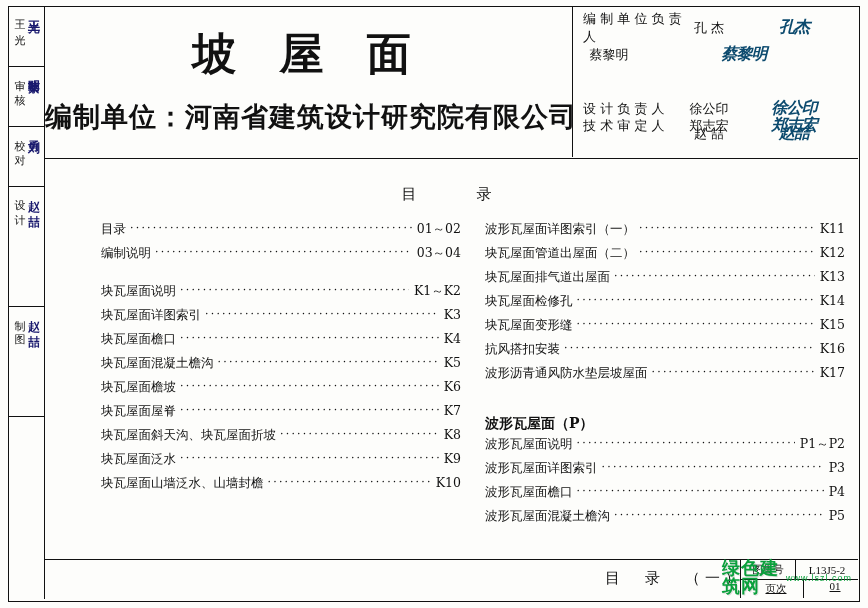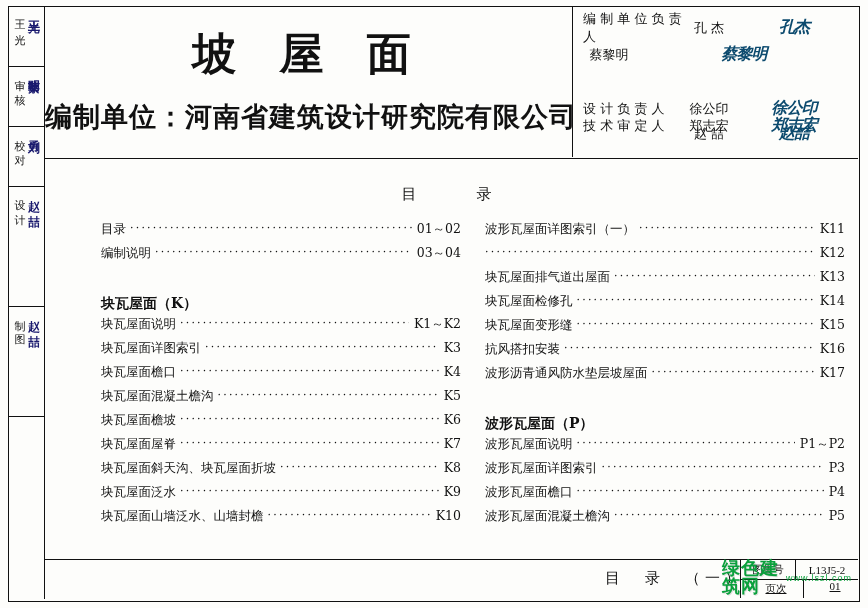--- a/index.html
+++ b/index.html
@@ -319,21 +319,20 @@
           <span class="etext">目录</span>
           <span class="dots">····························································</span>
           <span class="epage">01～02</span>
         </div>
         <div class="entry">
           <span class="etext">编制说明</span>
           <span class="dots">····························································</span>
           <span class="epage">03～04</span>
         </div>
         <div class="gap"></div>
-        <div class="section-head">块瓦屋面（K）</div>
         <div class="entry">
           <span class="etext">块瓦屋面说明</span>
           <span class="dots">····························································</span>
           <span class="epage">K1～K2</span>
         </div>
         <div class="entry">
           <span class="etext">块瓦屋面详图索引</span>
           <span class="dots">····························································</span>
           <span class="epage">K3</span>
         </div>
@@ -373,20 +372,21 @@
           <span class="epage">K10</span>
         </div>
       </div>
     <div class="col right" id="col-right">
         <div class="entry">
           <span class="etext">波形瓦屋面详图索引（一）</span>
           <span class="dots">····························································</span>
           <span class="epage">K11</span>
         </div>
         <div class="entry">
+          <span class="etext">块瓦屋面管道出屋面（二）</span>
           <span class="dots">····························································</span>
           <span class="epage">K12</span>
         </div>
         <div class="entry">
           <span class="etext">块瓦屋面排气道出屋面</span>
           <span class="dots">····························································</span>
           <span class="epage">K13</span>
         </div>
         <div class="entry">
           <span class="etext">块瓦屋面检修孔</span>

